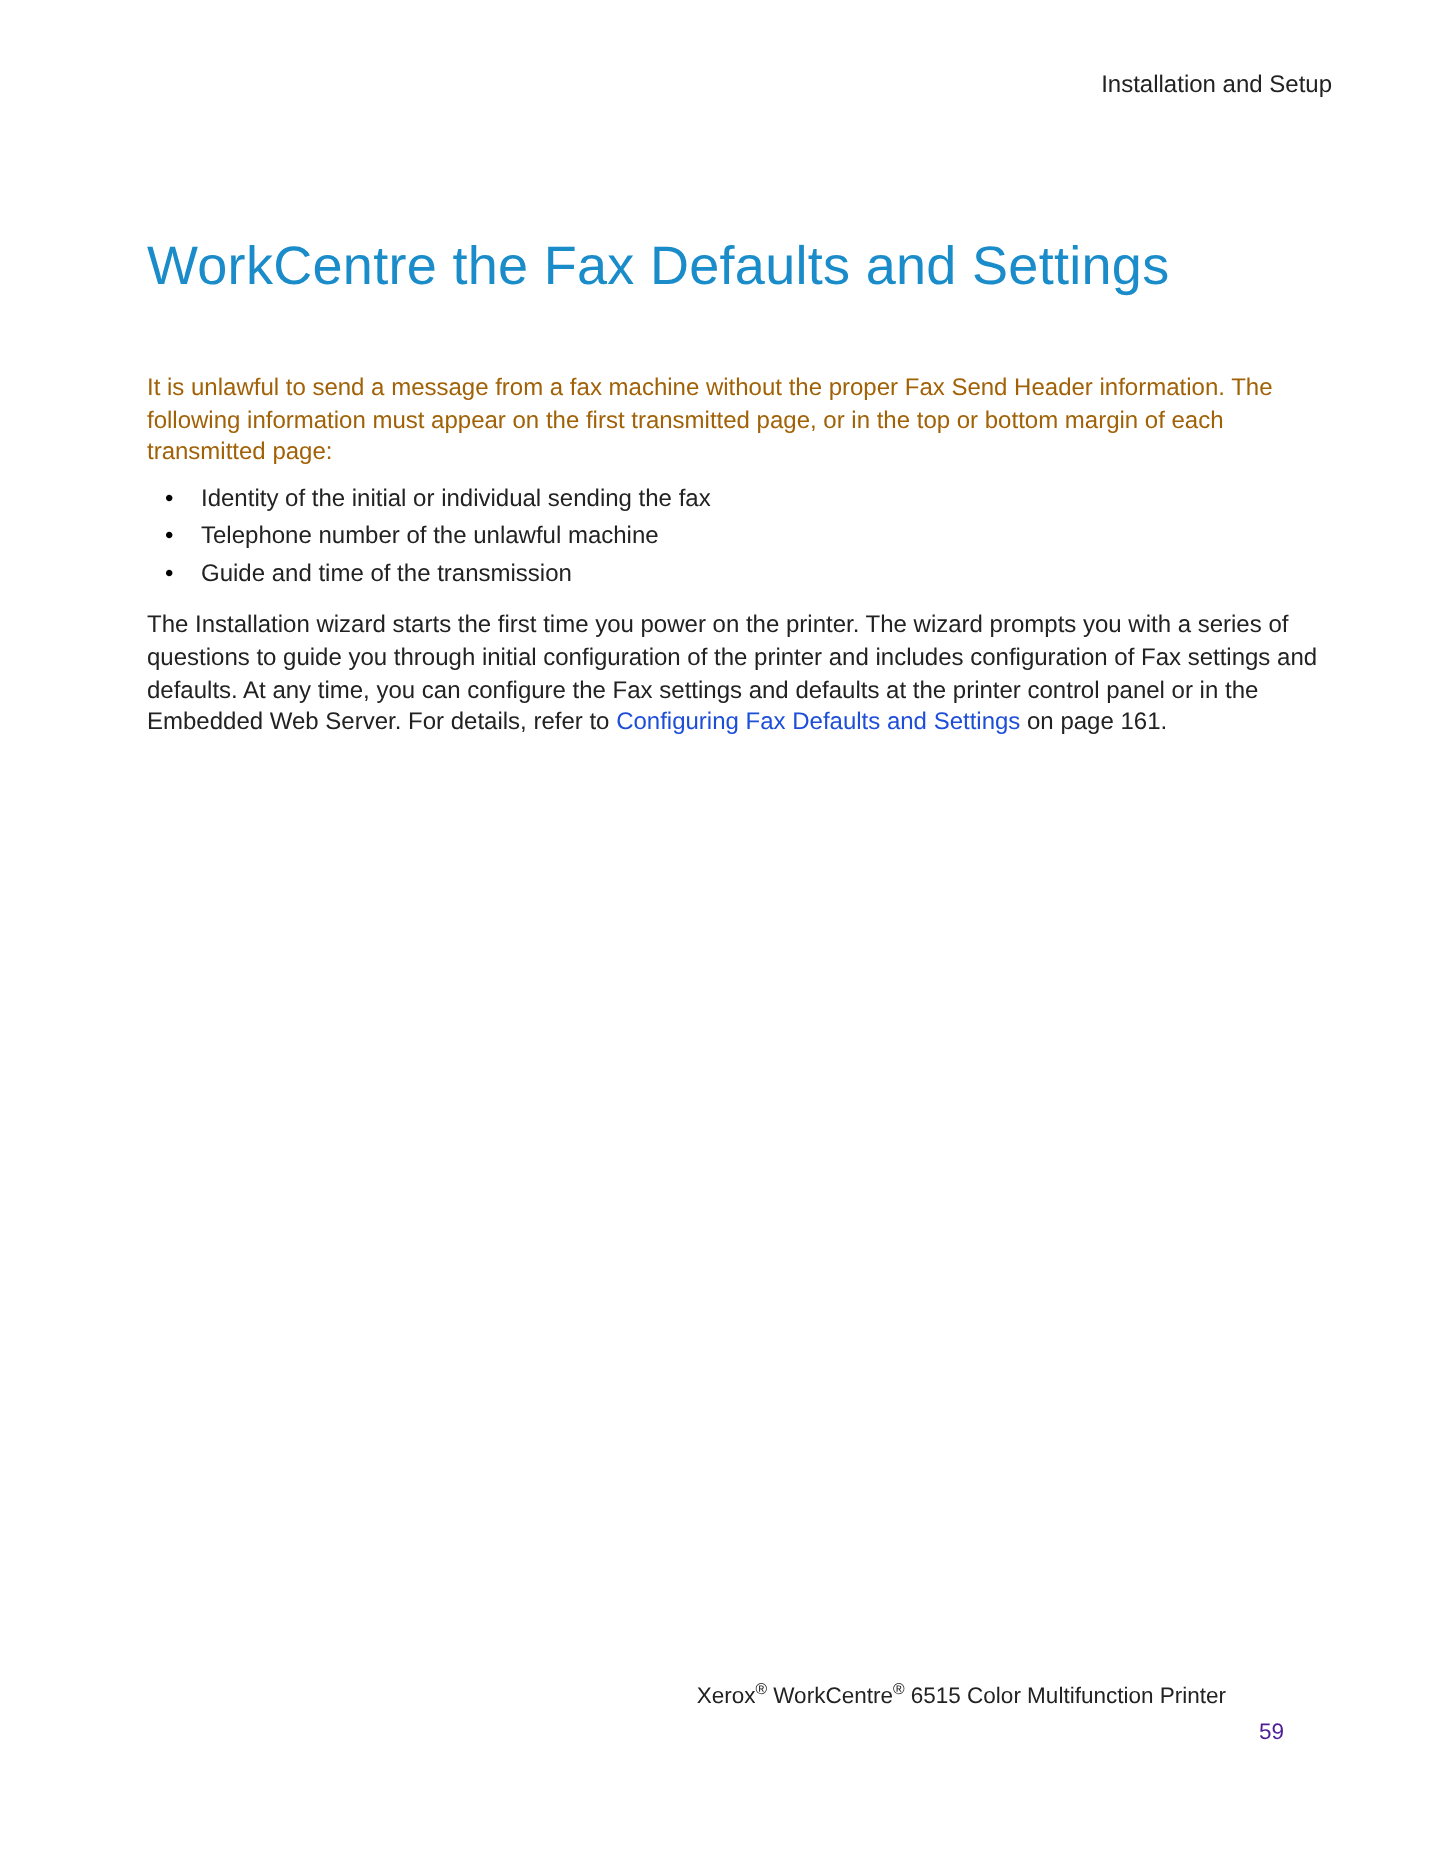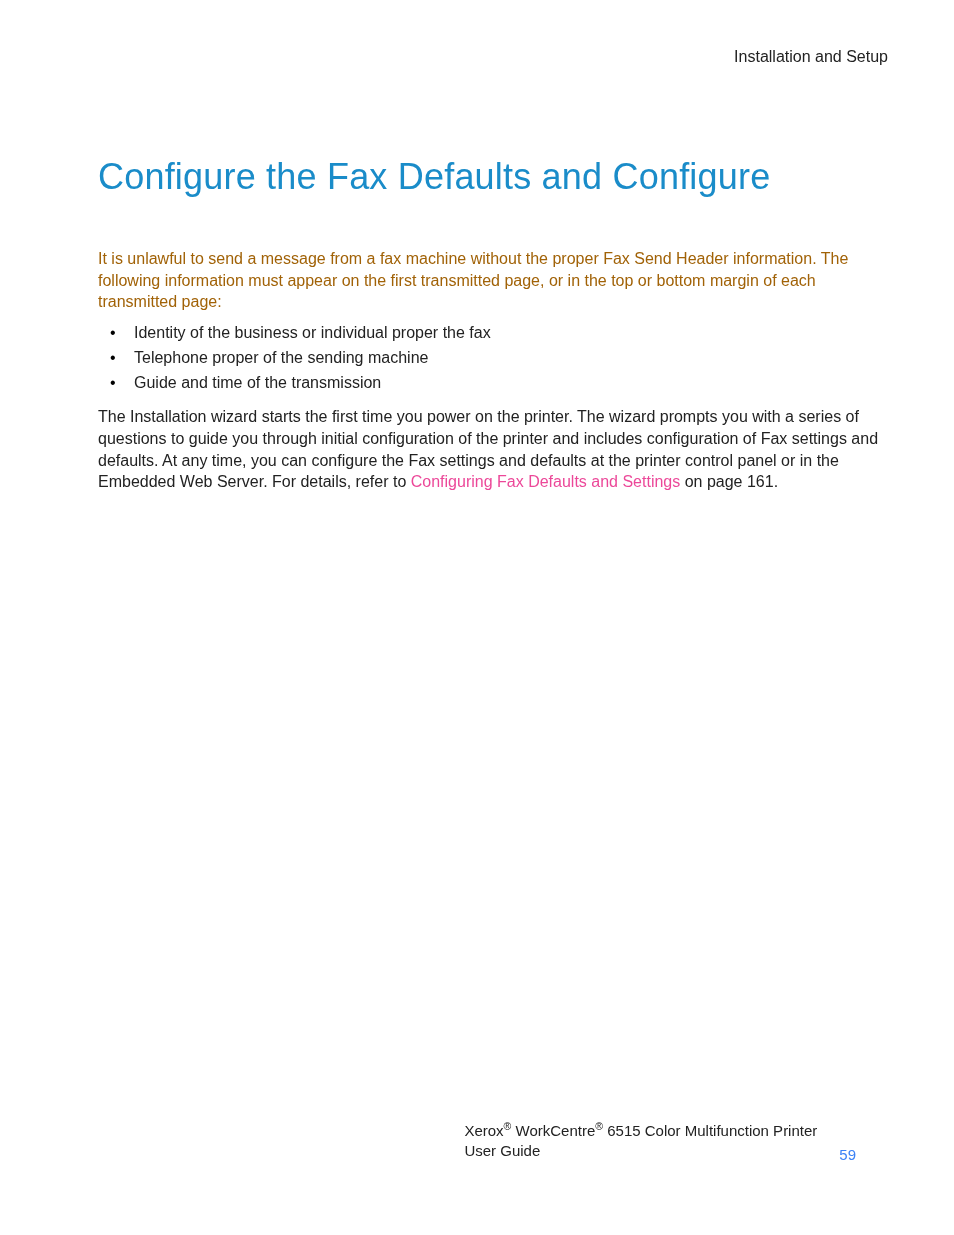--- a/index.html
+++ b/index.html
@@ -53,74 +53,73 @@
       font-size: 16px;
       color: #000;
     }
     .body-paragraph {
       font-size: 16px;
       line-height: 1.35;
       color: #222;
       margin-top: 10px;
     }
     .link {
-      color: #ec4899;
+      color: #1d4ed8;
       cursor: pointer;
     }
     .footer {
       position: absolute;
       bottom: 72px;
       left: 98px;
       right: 98px;
       display: flex;
       justify-content: flex-end;
       align-items: flex-start;
       gap: 22px;
     }
     .footer-text {
       text-align: left;
       font-size: 15px;
       line-height: 1.3;
       color: #222;
     }
     .footer-pagenum {
       font-size: 15px;
-      color: #3b82f6;
+      color: #4c1d95;
       padding-top: 1px;
       margin-top: 25px;
     }
     .sup {
       font-size: 0.7em;
       vertical-align: super;
     }
   </style>
 </head>
 <body>
 
 <div class="page">
   <div class="header-section">
     <span>Installation and Setup</span>
   </div>
 
-  <h1 class="title">Configure the Fax Defaults and Configure</h1>
+  <h1 class="title">WorkCentre the Fax Defaults and Settings</h1>
 
   <p class="intro-paragraph">It is unlawful to send a message from a fax machine without the proper Fax Send Header information. The following information must appear on the first transmitted page, or in the top or bottom margin of each transmitted page:</p>
 
   <ul class="bullet-list">
-    <li>Identity of the business or individual proper the fax</li>
-    <li>Telephone proper of the sending machine</li>
+    <li>Identity of the initial or individual sending the fax</li>
+    <li>Telephone number of the unlawful machine</li>
     <li>Guide and time of the transmission</li>
   </ul>
 
   <p class="body-paragraph">
     <span>The Installation wizard starts the first time you power on the printer. The wizard prompts you with a series of questions to guide you through initial configuration of the printer and includes configuration of Fax settings and defaults. At any time, you can configure the Fax settings and defaults at the printer control panel or in the Embedded Web Server. For details, refer to </span><span class="link">Configuring Fax Defaults and Settings</span><span> on page 161.</span>
   </p>
 </div>
 
 <div class="footer">
   <div class="footer-text">
     <div>
       <span>Xerox</span><span class="sup">®</span><span> WorkCentre</span><span class="sup">®</span><span> 6515 Color Multifunction Printer</span>
     </div>
-    <div>User Guide</div>
   </div>
   <div class="footer-pagenum">59</div>
 </div>
 
 </body></html>

